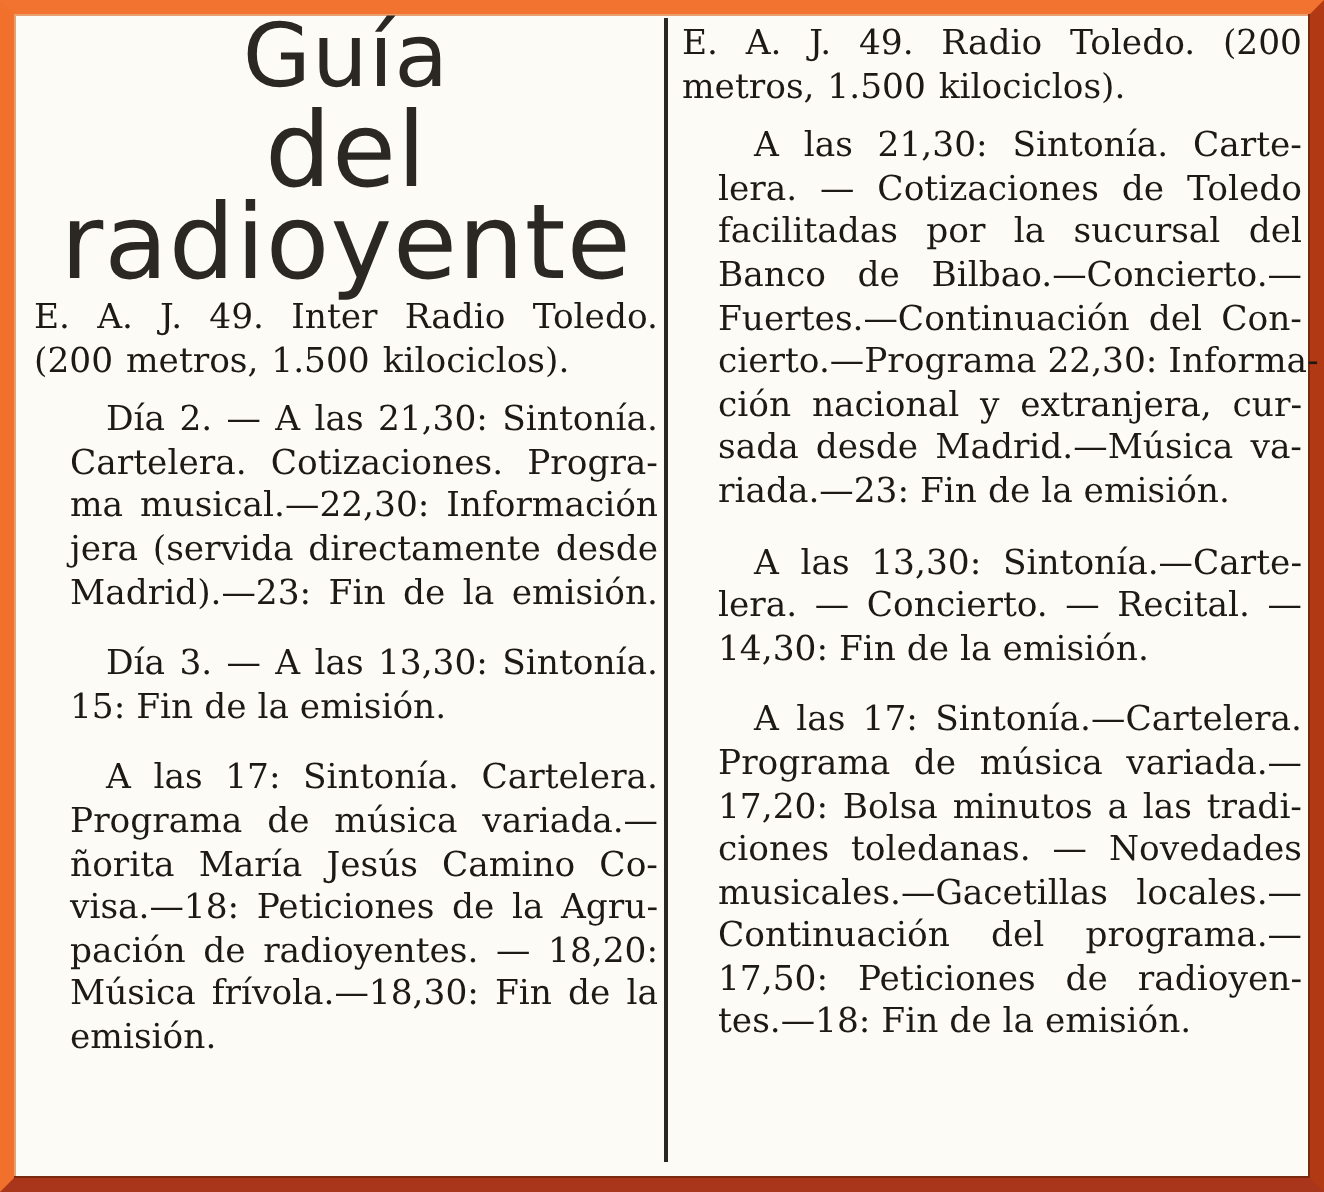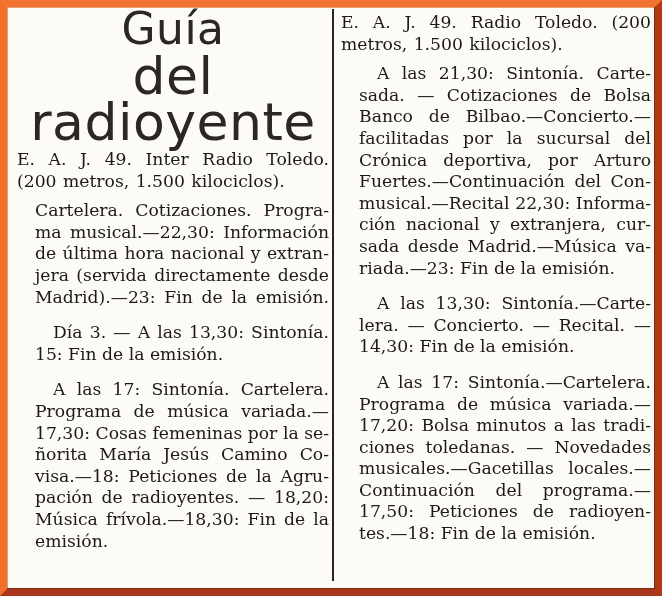--- a/index.html
+++ b/index.html
@@ -67,60 +67,58 @@
   <div class="col col-left">
     <h1 class="title title-1">Guía</h1>
     <h1 class="title title-2">del radioyente</h1>
 
     <div class="station">
       <span class="line">E. A. J. 49. Inter Radio Toledo.</span>
       <span class="line last">(200 metros, 1.500 kilociclos).</span>
     </div>
 
     <div class="para">
+      <span class="line indent">Día 2. — A las 21,30: Sintonía.</span>
       <span class="line">Cartelera. Cotizaciones. Progra-</span>
       <span class="line">ma musical.—22,30: Información</span>
-      <span class="line">de última hora nacional y extran-</span>
       <span class="line">jera (servida directamente desde</span>
       <span class="line">Madrid).—23: Fin de la emisión.</span>
     </div>
 
     <div class="para">
       <span class="line indent">Día 3. — A las 13,30: Sintonía.</span>
       <span class="line last">15: Fin de la emisión.</span>
     </div>
 
     <div class="para">
       <span class="line indent">A las 17: Sintonía. Cartelera.</span>
       <span class="line">Programa de música variada.—</span>
-      <span class="line">17,30: Cosas femeninas por la se-</span>
       <span class="line">ñorita María Jesús Camino Co-</span>
       <span class="line">visa.—18: Peticiones de la Agru-</span>
       <span class="line">pación de radioyentes. — 18,20:</span>
       <span class="line">Música frívola.—18,30: Fin de la</span>
       <span class="line last">emisión.</span>
     </div>
   </div>
 
   <div class="divider"></div>
 
   <div class="col col-right">
     <div class="station">
       <span class="line">E. A. J. 49. Radio Toledo. (200</span>
       <span class="line last">metros, 1.500 kilociclos).</span>
     </div>
 
     <div class="para">
       <span class="line indent">A las 21,30: Sintonía. Carte-</span>
-      <span class="line">sada. — Cotizaciones de Bolsa</span>
+      <span class="line">lera. — Cotizaciones de Toledo</span>
+      <span class="line">facilitadas por la sucursal del</span>
       <span class="line">Banco de Bilbao.—Concierto.—</span>
-      <span class="line">facilitadas por la sucursal del</span>
-      <span class="line">Crónica deportiva, por Arturo</span>
       <span class="line">Fuertes.—Continuación del Con-</span>
-      <span class="line">musical.—Recital 22,30: Informa-</span>
+      <span class="line">cierto.—Programa 22,30: Informa-</span>
       <span class="line">ción nacional y extranjera, cur-</span>
       <span class="line">sada desde Madrid.—Música va-</span>
       <span class="line last">riada.—23: Fin de la emisión.</span>
     </div>
 
     <div class="para">
       <span class="line indent">A las 13,30: Sintonía.—Carte-</span>
       <span class="line">lera. — Concierto. — Recital. —</span>
       <span class="line last">14,30: Fin de la emisión.</span>
     </div>

